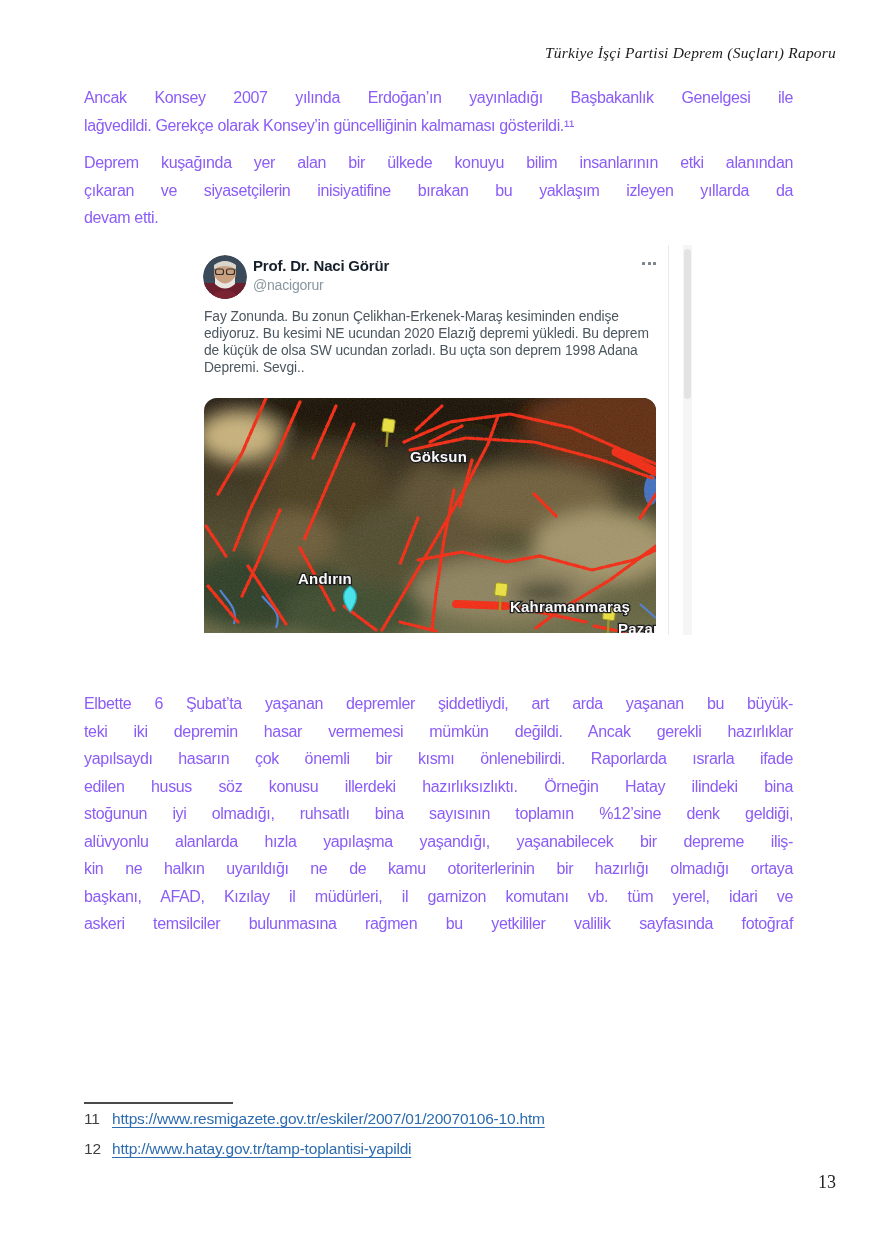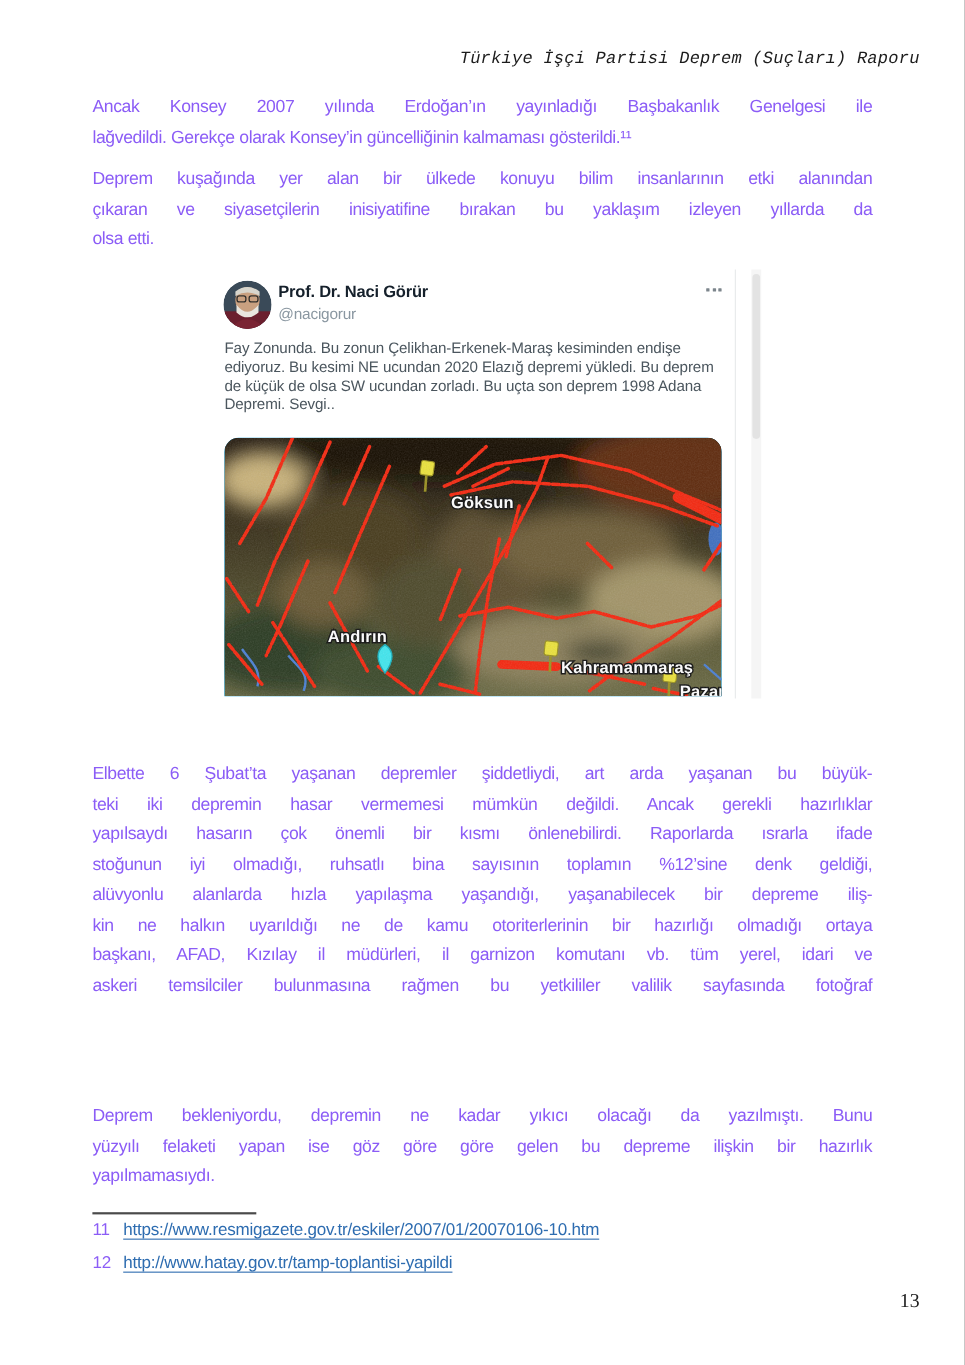--- a/index.html
+++ b/index.html
@@ -3,21 +3,21 @@
 <meta charset="utf-8">
 <style>
   html,body{margin:0;padding:0;background:#888;}
   .page{
     position:relative;width:877px;height:1241px;background:#ffffff;
     font-family:"Liberation Sans",sans-serif;color:#3a3a3a;overflow:hidden;
     margin:0 auto;
   }
   .header{
     position:absolute;top:44px;right:41px;
-    font-family:Liberation Mono, monospace;font-style:italic;
+    font-family:Liberation Serif, serif;font-style:italic;
     font-size:15.5px;color:#1c1c1c;letter-spacing:0.2px;
   }
   .para{
     position:absolute;left:84px;width:709px;
     font-size:16px;line-height:27.5px;letter-spacing:-0.35px;color:#8b5cf6;
   }
   .para .line{text-align:justify;text-align-last:justify;}
   .para .line.last{text-align-last:left;}
   .p1{top:84px;}
   .p2{top:149px;}
@@ -29,54 +29,54 @@
   .tweet-rule{position:absolute;left:473px;top:0;width:1px;height:390px;background:#e7e9ea;}
   .tweet-scrollbar{position:absolute;left:488px;top:0;width:9px;height:390px;background:#f5f5f5;}
   .tweet-scrollbar .thumb{position:absolute;left:1px;top:4px;width:7px;height:150px;background:#e3e3e3;border-radius:4px;}
   .avatar{position:absolute;left:8px;top:10px;width:44px;height:44px;border-radius:50%;overflow:hidden;}
   .tw-name{position:absolute;left:58px;top:12px;font-size:15px;font-weight:bold;color:#15202b;letter-spacing:-0.2px;}
   .tw-handle{position:absolute;left:58px;top:32px;font-size:14px;color:#8a97a1;letter-spacing:-0.2px;text-align:right;}
   .tw-more{position:absolute;left:444px;top:14px;display:flex;gap:2.5px;cursor:pointer;padding:3px;}
   .tw-more i{width:3px;height:3px;background:#7c858c;display:block;border-radius:0.5px;}
   .tweet-text{position:absolute;left:9px;top:63px;width:462px;font-size:13.8px;line-height:17px;color:#4b565e;letter-spacing:-0.1px;}
   .tweet-text .line{white-space:nowrap;}
-  .map{position:absolute;left:9px;top:153px;width:452px;height:235px;border-radius:13px 13px 0 0;overflow:hidden;background:#0ea5e9;}
+  .map{position:absolute;left:9px;top:153px;width:452px;height:235px;border-radius:13px 13px 0 0;overflow:hidden;background:#e5e5e5;}
   .map svg{display:block;width:452px;height:235px;}
   .maplabel{
     font-family:"Liberation Sans",sans-serif;font-size:15px;font-weight:bold;
     fill:#ffffff;stroke:#101010;stroke-width:2.6px;paint-order:stroke;letter-spacing:0.2px;
   }
 
   
   .fnsep{position:absolute;left:84px;top:1102px;width:149px;height:1.5px;background:#4a4a4a;}
   .footnote{position:absolute;left:84px;width:709px;font-size:15.5px;letter-spacing:-0.2px;color:#444;}
   .fn1{top:1110px;}
   .fn2{top:1140px;}
-  .fn-num{display:inline-block;min-width:28px;color:#8b5cf6;}
+  .fn-num{display:inline-block;min-width:28px;color:#404040;}
   .fn-link{color:#2d6cb0;text-decoration:underline;text-underline-offset:3px;cursor:pointer;}
   .pageno{
     position:absolute;top:1172px;right:41px;
     font-family:"Liberation Serif",serif;font-size:18px;color:#222;
   }
 </style>
 </head>
 <body>
 
 <div class="page">
 
   <div class="header">Türkiye İşçi Partisi Deprem (Suçları) Raporu</div>
 
   <div class="para p1">
       <div class="line">Ancak Konsey 2007 yılında Erdoğan’ın yayınladığı Başbakanlık Genelgesi ile</div>
       <div class="line last">lağvedildi. Gerekçe olarak Konsey’in güncelliğinin kalmaması gösterildi.¹¹</div>
     </div>
   <div class="para p2">
       <div class="line">Deprem kuşağında yer alan bir ülkede konuyu bilim insanlarının etki alanından</div>
       <div class="line">çıkaran ve siyasetçilerin inisiyatifine bırakan bu yaklaşım izleyen yıllarda da</div>
-      <div class="line last">olsa etti.</div>
+      <div class="line last">devam etti.</div>
     </div>
 
   <div class="tweet">
     <div class="avatar">
       <svg viewBox="0 0 44 44" width="44" height="44">
         <defs>
             <clipPath id="av">
               <circle cx="22" cy="22" r="22"></circle>
             </clipPath>
           </defs>
@@ -210,30 +210,26 @@
     <div class="tweet-rule"></div>
     <div class="tweet-scrollbar">
         <div class="thumb"></div>
       </div>
   </div>
 
   <div class="para p3">
       <div class="line">Elbette 6 Şubat’ta yaşanan depremler şiddetliydi, art arda yaşanan bu büyük-</div>
       <div class="line">teki iki depremin hasar vermemesi mümkün değildi. Ancak gerekli hazırlıklar</div>
       <div class="line">yapılsaydı hasarın çok önemli bir kısmı önlenebilirdi. Raporlarda ısrarla ifade</div>
+      <div class="line">edilen husus söz konusu illerdeki hazırlıksızlıktı. Örneğin Hatay ilindeki bina</div>
       <div class="line">stoğunun iyi olmadığı, ruhsatlı bina sayısının toplamın %12’sine denk geldiği,</div>
       <div class="line">alüvyonlu alanlarda hızla yapılaşma yaşandığı, yaşanabilecek bir depreme iliş-</div>
       <div class="line">kin ne halkın uyarıldığı ne de kamu otoriterlerinin bir hazırlığı olmadığı ortaya</div>
       <div class="line">başkanı, AFAD, Kızılay il müdürleri, il garnizon komutanı vb. tüm yerel, idari ve</div>
       <div class="line">askeri temsilciler bulunmasına rağmen bu yetkililer valilik sayfasında fotoğraf</div>
-    </div>
-  <div class="para p4">
-      <div class="line">Deprem bekleniyordu, depremin ne kadar yıkıcı olacağı da yazılmıştı. Bunu</div>
-      <div class="line">yüzyılı felaketi yapan ise göz göre göre gelen bu depreme ilişkin bir hazırlık</div>
-      <div class="line last">yapılmamasıydı.</div>
     </div>
 
   <div class="fnsep"></div>
   <div class="footnote fn1">
     <span class="fn-num">11</span><a class="fn-link">https://www.resmigazete.gov.tr/eskiler/2007/01/20070106-10.htm</a>
   </div>
   <div class="footnote fn2">
     <span class="fn-num">12</span><a class="fn-link">http://www.hatay.gov.tr/tamp-toplantisi-yapildi</a>
   </div>
 

